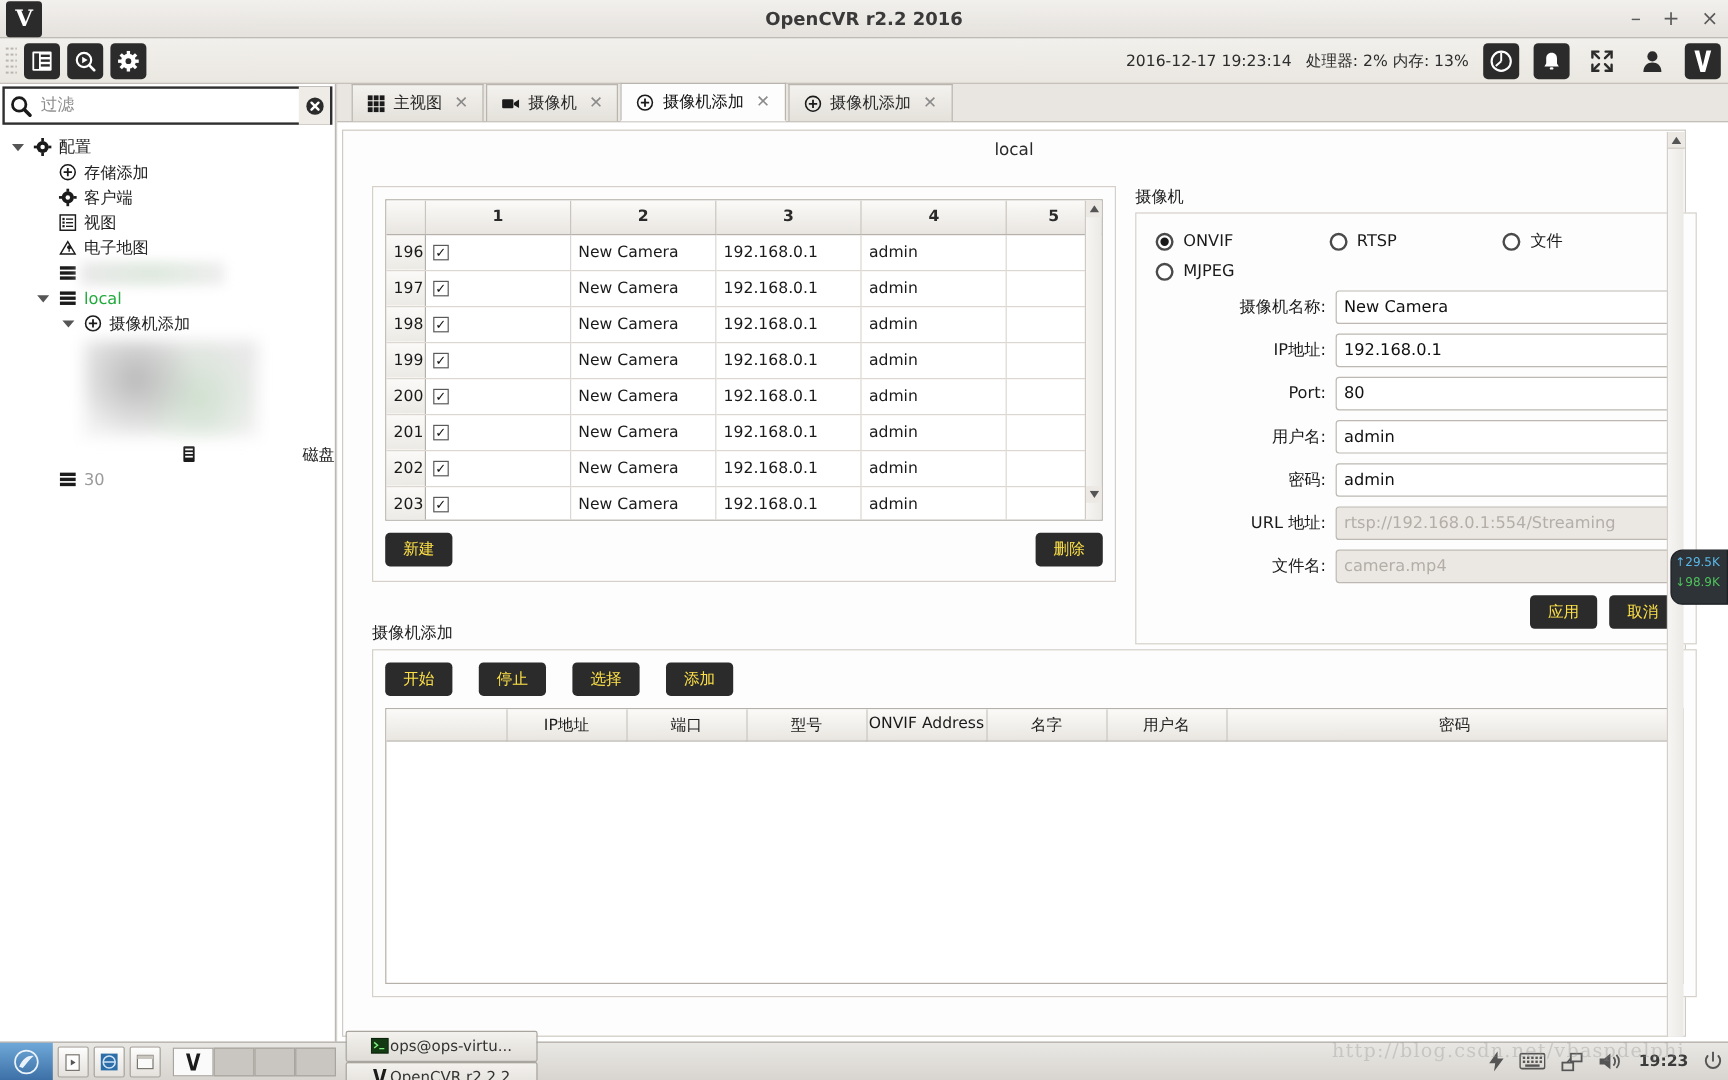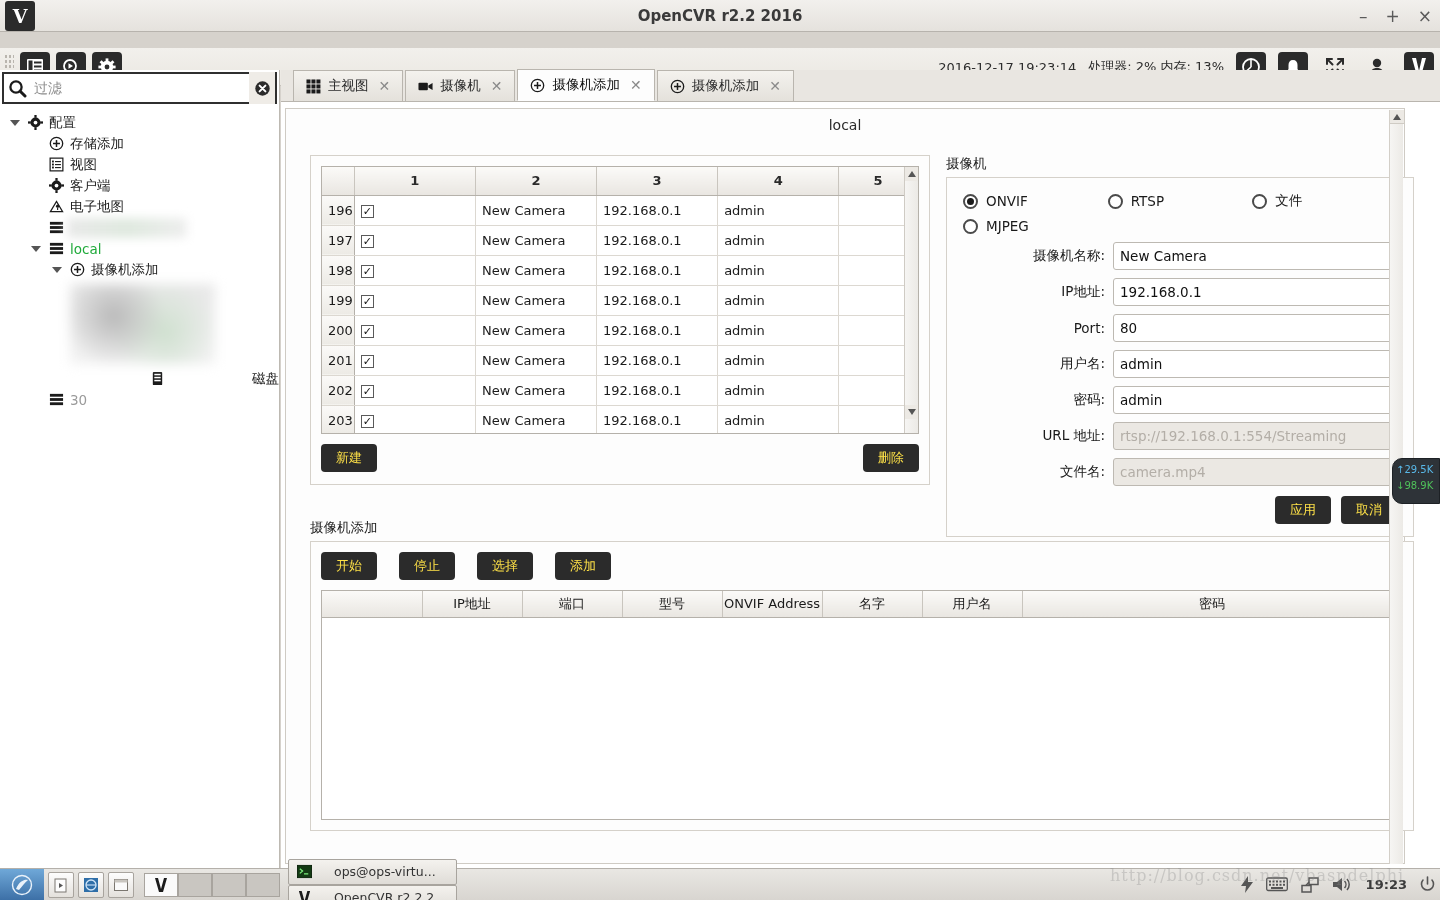--- a/index.html
+++ b/index.html
@@ -32,21 +32,21 @@
   }
   #win-controls {
     position: absolute; right: 8px; top: 0; height: 32px;
     display: flex; align-items: center; gap: 18px;
     color: #5a5a5a; font-size: 17px;
   }
   #win-controls span { cursor: default; line-height: 1; }
 
   
   #toolbar {
-    position: absolute; left: 0; top: 48px; width: 1440px; height: 38px;
+    position: absolute; left: 0; top: 32px; width: 1440px; height: 38px;
     background: linear-gradient(180deg, #f2f0ec 0%, #eae7e1 100%);
     border-bottom: 1px solid #c6c2bb;
     display: flex; align-items: center;
   }
   #tb-grip {
     width: 10px; height: 26px; margin-left: 4px;
     background-image: radial-gradient(#b9b5ae 1px, transparent 1px);
     background-size: 4px 5px;
   }
   .tb-btn {
@@ -285,24 +285,24 @@
     display: flex; align-items: center; justify-content: center;
     font-size: 12px;
   }
   #workspaces { display: flex; margin-left: 10px; }
   .wspace {
     width: 34px; height: 24px;
     border: 1px solid #a8a49e; background: #c9c6c1;
   }
   .wspace.active { background: #fafafa; display: flex; align-items: center; justify-content: center; }
   .taskitem {
-    height: 26px; margin-left: 8px; padding: 0 10px 0 8px;
+    height: 26px; margin-left: 8px; padding: 0 10px 0 20px;
     border: 1px solid #a8a49e; border-radius: 2px;
     background: linear-gradient(180deg, #f4f2ee, #dfdcd7);
-    display: flex; align-items: center; gap: 22px;
+    display: flex; align-items: center; gap: 1px;
     font-size: 12.5px; color: #333; max-width: 170px; white-space: nowrap; overflow: hidden;
   }
   #tray { position: absolute; right: 4px; display: flex; align-items: center; gap: 12px; }
   #tray .t-icon { color: #555; font-size: 15px; display: flex; align-items: center; }
   #tray-clock { font-size: 13px; color: #3b3b3b; font-weight: bold; }
 
   #watermark {
     position: absolute; left: 1110px; top: 866px;
     font-family: "DejaVu Serif", serif; font-size: 16px;
     color: rgba(140,140,140,0.33); letter-spacing: 1px;
@@ -442,44 +442,44 @@
             <line x1="8" y1="4.3" x2="8" y2="11.7" stroke="#1b1b1b" stroke-width="1.6"></line>
             <line x1="4.3" y1="8" x2="11.7" y2="8" stroke="#1b1b1b" stroke-width="1.6"></line>
           </svg>
         </span>
         <span class="tlabel">存储添加</span>
       </div>
       <div class="tree-row" style="padding-left: 21px;">
         <span class="tw"></span>
         <span class="ticon">
           <svg width="15" height="15" viewBox="0 0 16 16">
+            <circle cx="8" cy="8" r="5.4" fill="#1b1b1b"></circle>
+            <rect x="6.8" y="0" width="2.4" height="3" fill="#1b1b1b"></rect>
+            <rect x="6.8" y="13" width="2.4" height="3" fill="#1b1b1b"></rect>
+            <rect x="0" y="6.8" width="3" height="2.4" fill="#1b1b1b"></rect>
+            <rect x="13" y="6.8" width="3" height="2.4" fill="#1b1b1b"></rect>
+            <circle cx="8" cy="8" r="2" fill="#fff"></circle>
+          </svg>
+        </span>
+        <span class="tlabel">客户端</span>
+      </div>
+      <div class="tree-row" style="padding-left: 21px;">
+        <span class="tw"></span>
+        <span class="ticon">
+          <svg width="15" height="15" viewBox="0 0 16 16">
             <rect x="1.2" y="1.2" width="13.6" height="13.6" fill="none" stroke="#1b1b1b" stroke-width="1.3"></rect>
             <rect x="3.2" y="3.8" width="2" height="2" fill="#1b1b1b"></rect>
             <rect x="3.2" y="7" width="2" height="2" fill="#1b1b1b"></rect>
             <rect x="3.2" y="10.2" width="2" height="2" fill="#1b1b1b"></rect>
             <rect x="6.4" y="4.3" width="6.3" height="1.2" fill="#1b1b1b"></rect>
             <rect x="6.4" y="7.5" width="6.3" height="1.2" fill="#1b1b1b"></rect>
             <rect x="6.4" y="10.7" width="6.3" height="1.2" fill="#1b1b1b"></rect>
           </svg>
         </span>
         <span class="tlabel">视图</span>
-      </div>
-      <div class="tree-row" style="padding-left: 21px;">
-        <span class="tw"></span>
-        <span class="ticon">
-          <svg width="15" height="15" viewBox="0 0 16 16">
-            <circle cx="8" cy="8" r="5.4" fill="#1b1b1b"></circle>
-            <rect x="6.8" y="0" width="2.4" height="3" fill="#1b1b1b"></rect>
-            <rect x="6.8" y="13" width="2.4" height="3" fill="#1b1b1b"></rect>
-            <rect x="0" y="6.8" width="3" height="2.4" fill="#1b1b1b"></rect>
-            <rect x="13" y="6.8" width="3" height="2.4" fill="#1b1b1b"></rect>
-            <circle cx="8" cy="8" r="2" fill="#fff"></circle>
-          </svg>
-        </span>
-        <span class="tlabel">客户端</span>
       </div>
       <div class="tree-row" style="padding-left: 21px;">
         <span class="tw"></span>
         <span class="ticon">
           <svg width="15" height="15" viewBox="0 0 16 16">
             <path d="M1.5 13.5 L8 2.5 L14.5 13.5 Z" fill="none" stroke="#1b1b1b" stroke-width="1.3"></path>
             <circle cx="9.2" cy="7.6" r="1.8" fill="#1b1b1b"></circle>
             <path d="M9.2 9.2 L9.2 11.6" stroke="#1b1b1b" stroke-width="1.2"></path>
           </svg>
         </span>

